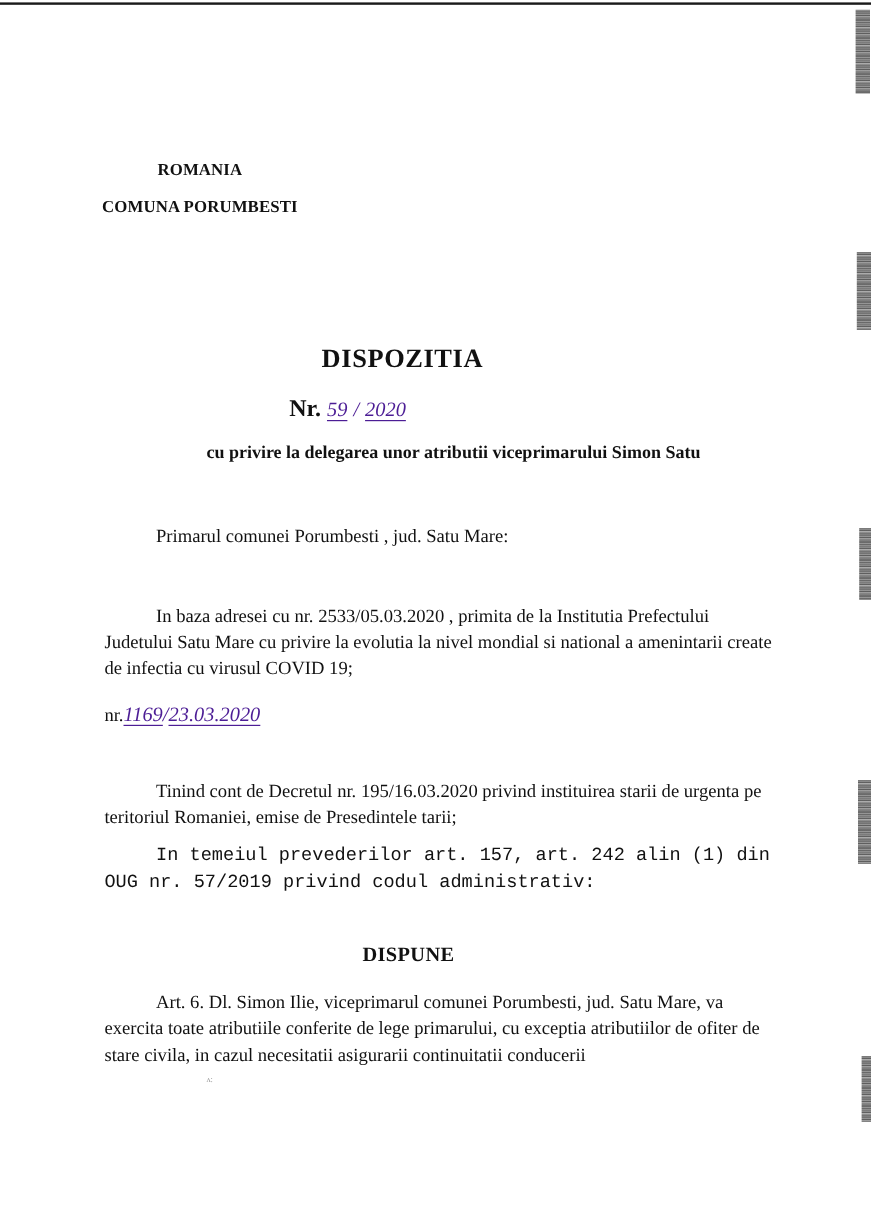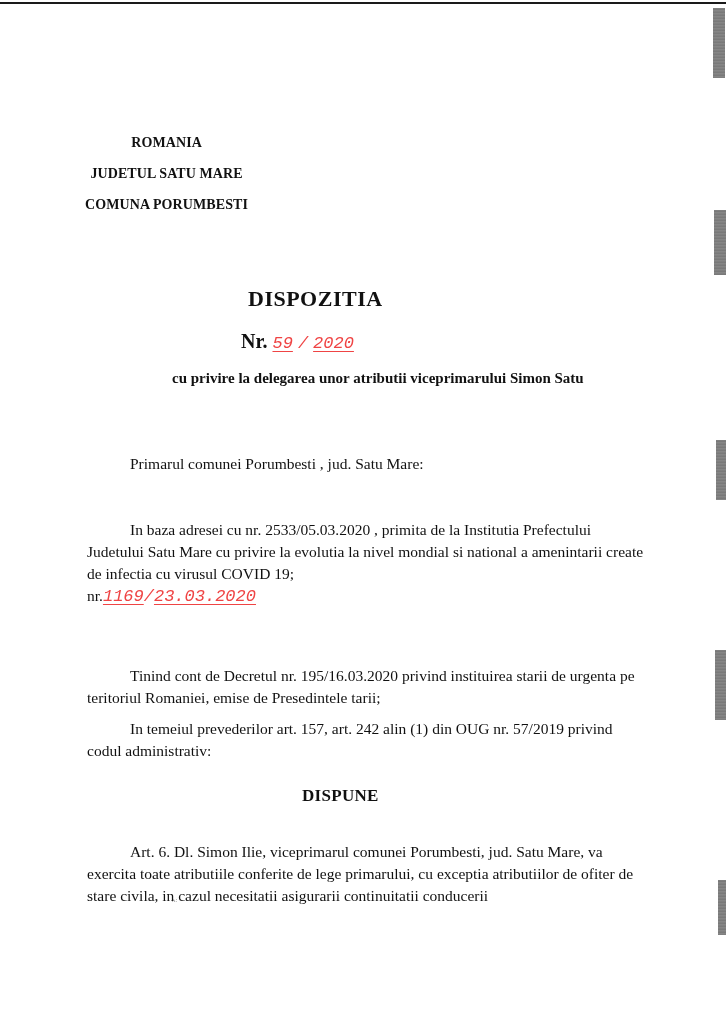--- a/index.html
+++ b/index.html
@@ -41,58 +41,58 @@
       top: 133px;
       font-weight: bold;
       font-size: 14px;
       letter-spacing: 0.1px;
       text-align: center;
     }
     .header-block div { height: 31px; line-height: 20px; }
 
     .title {
       position: absolute;
-      left: 248px;
+      left: 268px;
       top: 286px;
       font-weight: bold;
       font-size: 22px;
       letter-spacing: 0.5px;
     }
     .number-line {
       position: absolute;
       left: 241px;
       top: 330px;
       font-weight: bold;
       font-size: 20px;
     }
     .handwritten {
-      font-family: Liberation Mono, monospace;
+      font-family: Liberation Serif, serif;
       font-weight: normal;
       font-style: italic;
       font-size: 17px;
-      color: #ef4444;
+      color: #4c1d95;
       text-decoration: underline;
       text-underline-offset: 3px;
     }
     .subtitle {
       position: absolute;
       left: 172px;
       top: 370px;
       font-weight: bold;
       font-size: 15px;
     }
 
     .para {
       position: absolute;
       left: 87px;
       width: 560px;
       font-size: 15.5px;
       line-height: 22px;
     }
-    .indent { text-indent: 43px; margin-top: 16px; }
+    .indent { text-indent: 43px; }
 
     .heading-dispune {
       position: absolute;
       left: 302px;
       top: 786px;
       font-weight: bold;
       font-size: 17px;
       letter-spacing: 0.3px;
     }
     .stray {
@@ -108,21 +108,20 @@
 
 <div class="top-rule"></div>
 <div class="scan-mark m1"></div>
 <div class="scan-mark m2"></div>
 <div class="scan-mark m3"></div>
 <div class="scan-mark m4"></div>
 <div class="scan-mark m5"></div>
 
 <div class="header-block">
   <div>ROMANIA</div>
-  <div>JUDETUL SATU MARE</div>
   <div>COMUNA PORUMBESTI</div>
 </div>
 
 <div class="title">DISPOZITIA</div>
 
 <div class="number-line">
   <span>Nr.</span>
   <span class="handwritten">59</span>
   <span class="handwritten" style="text-decoration:none">/</span>
   <span class="handwritten">2020</span>
@@ -135,19 +134,19 @@
 <div class="para indent" style="top:503px;">In baza adresei cu nr. 2533/05.03.2020 , primita de la Institutia Prefectului Judetului Satu Mare cu privire la evolutia la nivel mondial si national a amenintarii create de infectia cu virusul COVID 19;</div>
 
 <div class="para" style="top:585px;">
   <div>
     <span>nr.</span><span class="handwritten">1169</span><span class="handwritten" style="text-decoration:none">/</span><span class="handwritten">23.03.2020</span>
   </div>
 </div>
 
 <div class="para indent" style="top:649px;">Tinind cont de Decretul nr. 195/16.03.2020 privind instituirea starii de urgenta pe teritoriul Romaniei, emise de Presedintele tarii;</div>
 
-<div class="para indent" style="top:702px;">In temeiul prevederilor art. 157, art. 242 alin (1) din OUG nr. 57/2019 privind codul administrativ:</div>
+<div class="para indent" style="top:702px;font-family:Liberation Mono, monospace;">In temeiul prevederilor art. 157, art. 242 alin (1) din OUG nr. 57/2019 privind codul administrativ:</div>
 
 <div class="heading-dispune">DISPUNE</div>
 
 <div class="para indent" style="top:825px;">Art. 6. Dl. Simon Ilie, viceprimarul comunei Porumbesti, jud. Satu Mare, va exercita toate atributiile conferite de lege primarului, cu exceptia atributiilor de ofiter de stare civila, in cazul necesitatii asigurarii continuitatii conducerii</div>
 
 <div class="stray">ʌ:</div>
 
 </body></html>

